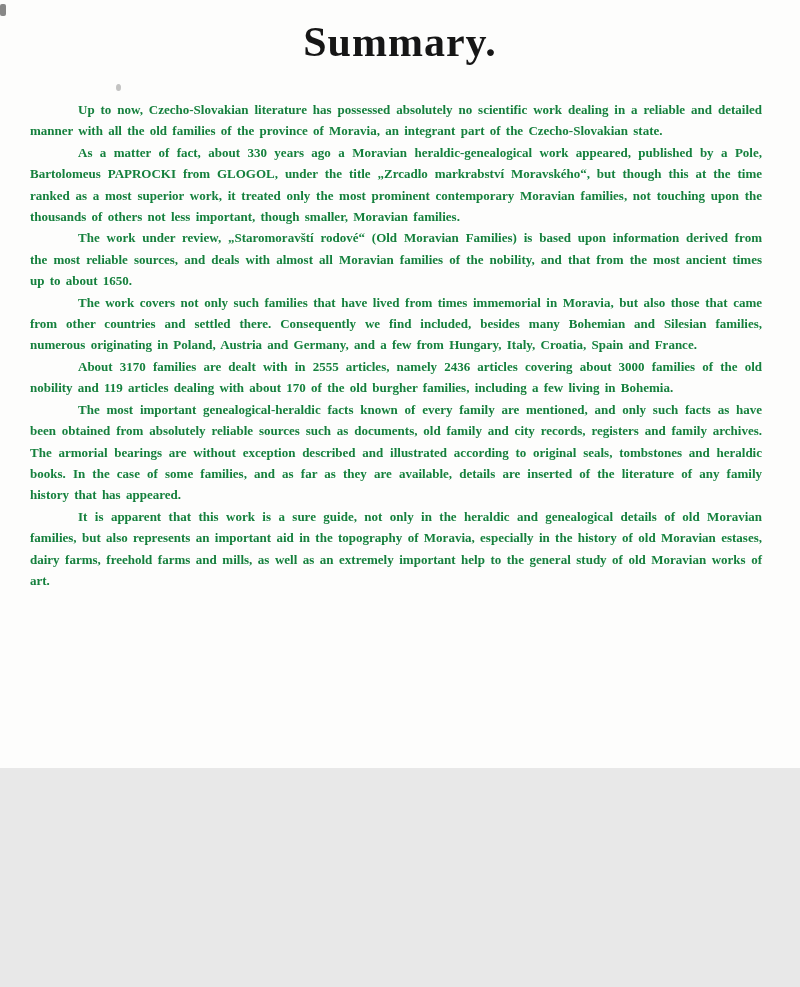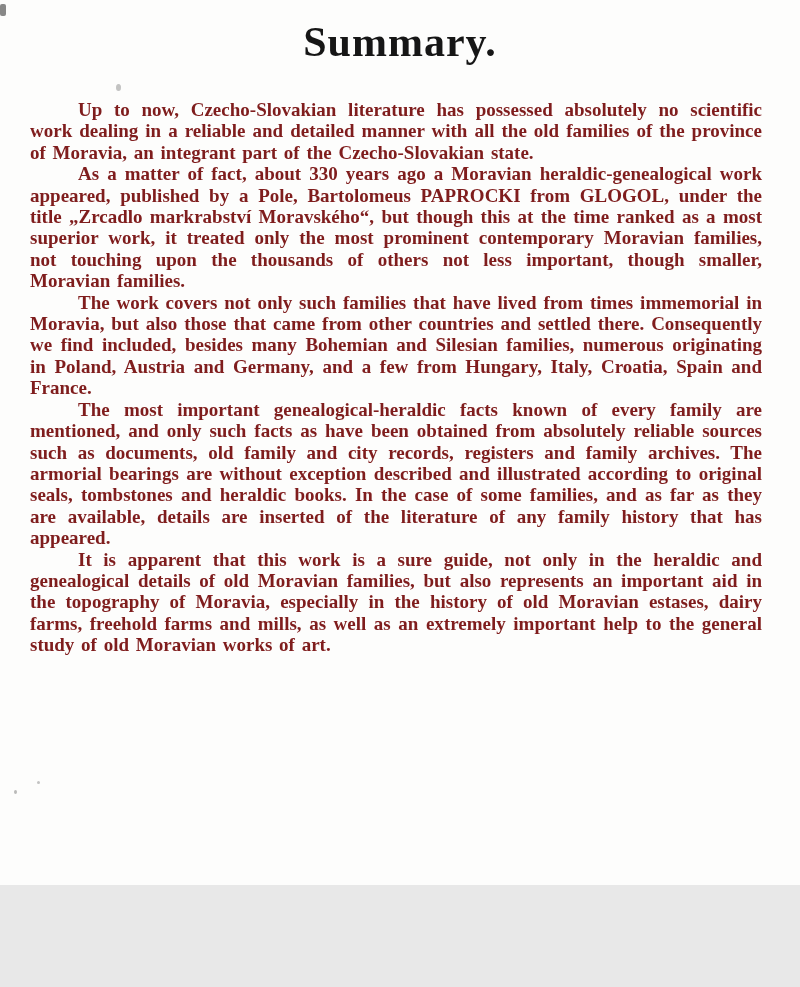--- a/index.html
+++ b/index.html
@@ -3,21 +3,21 @@
 <meta charset="utf-8">
 <style>
   html, body {
     margin: 0;
     padding: 0;
     background: #e8e8e8;
   }
   .page {
     position: relative;
     width: 800px;
-    height: 885px;
+    height: 768px;
     margin: 0 auto;
     background: #fdfdfc;
     color: #1c1c1c;
     font-family: "Liberation Serif", "DejaVu Serif", serif;
     overflow: hidden;
   }
   .title {
     margin: 0;
     padding-top: 18px;
     text-align: center;
@@ -28,27 +28,27 @@
     color: #161616;
   }
   .body-text {
     position: absolute;
     top: 99px;
     left: 30px;
     width: 732px;
   }
   .body-text p {
     margin: 0;
-    font-size: 19px;
+    font-size: 13px;
     line-height: 21.4px;
     font-weight: bold;
     text-align: justify;
     text-indent: 48px;
     word-spacing: 2px;
-    color: #7f1d1d;
+    color: #15803d;
   }
   .page-number {
     position: absolute;
     top: 943px;
     left: 0;
     width: 100%;
     text-align: center;
     font-size: 17px;
     font-weight: normal;
     color: #2a2a2a;
@@ -74,20 +74,22 @@
   <div class="speck s1"></div>
   <div class="speck s2"></div>
   <div class="speck s3"></div>
   <div class="speck s4"></div>
 
   <h1 class="title">Summary.</h1>
 
   <div class="body-text">
     <p>Up to now, Czecho-Slovakian literature has possessed absolutely no scientific work dealing in a reliable and detailed manner with all the old families of the province of Moravia, an integrant part of the Czecho-Slovakian state.</p>
     <p>As a matter of fact, about 330 years ago a Moravian heraldic-genealogical work appeared, published by a Pole, Bartolomeus PAPROCKI from GLOGOL, under the title „Zrcadlo markrabství Moravského“, but though this at the time ranked as a most superior work, it treated only the most prominent contemporary Moravian families, not touching upon the thousands of others not less important, though smaller, Moravian families.</p>
+    <p>The work under review, „Staromoravští rodové“ (Old Moravian Families) is based upon information derived from the most reliable sources, and deals with almost all Moravian families of the nobility, and that from the most ancient times up to about 1650.</p>
     <p>The work covers not only such families that have lived from times immemorial in Moravia, but also those that came from other countries and settled there. Consequently we find included, besides many Bohemian and Silesian families, numerous originating in Poland, Austria and Germany, and a few from Hungary, Italy, Croatia, Spain and France.</p>
+    <p>About 3170 families are dealt with in 2555 articles, namely 2436 articles covering about 3000 families of the old nobility and 119 articles dealing with about 170 of the old burgher families, including a few living in Bohemia.</p>
     <p>The most important genealogical-heraldic facts known of every family are mentioned, and only such facts as have been obtained from absolutely reliable sources such as documents, old family and city records, registers and family archives. The armorial bearings are without exception described and illustrated according to original seals, tombstones and heraldic books. In the case of some families, and as far as they are available, details are inserted of the literature of any family history that has appeared.</p>
     <p>It is apparent that this work is a sure guide, not only in the heraldic and genealogical details of old Moravian families, but also represents an important aid in the topography of Moravia, especially in the history of old Moravian estases, dairy farms, freehold farms and mills, as well as an extremely important help to the general study of old Moravian works of art.</p>
   </div>
 
   <div class="page-number">639</div>
 
 </div>
 
 </body></html>

